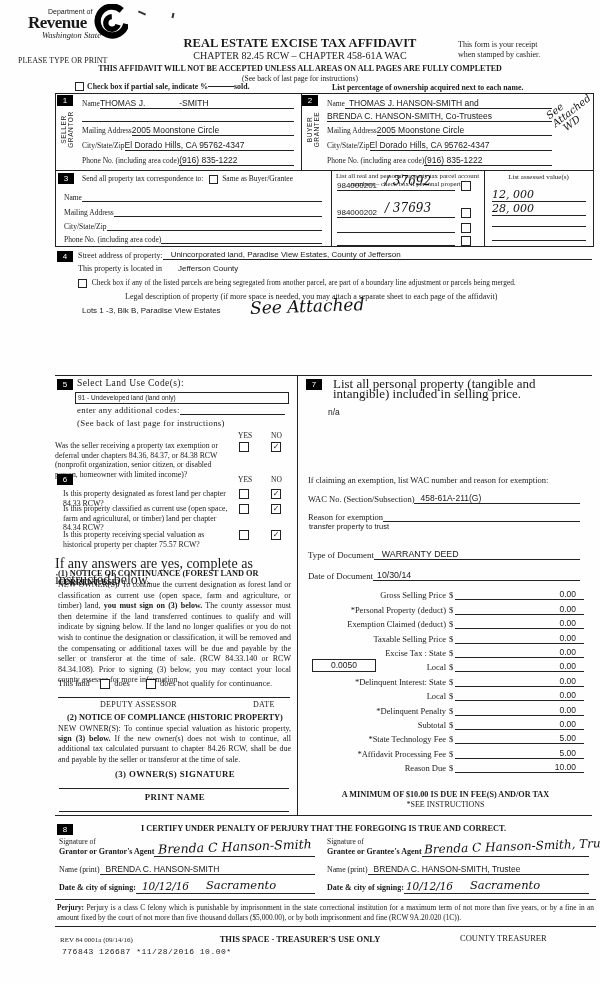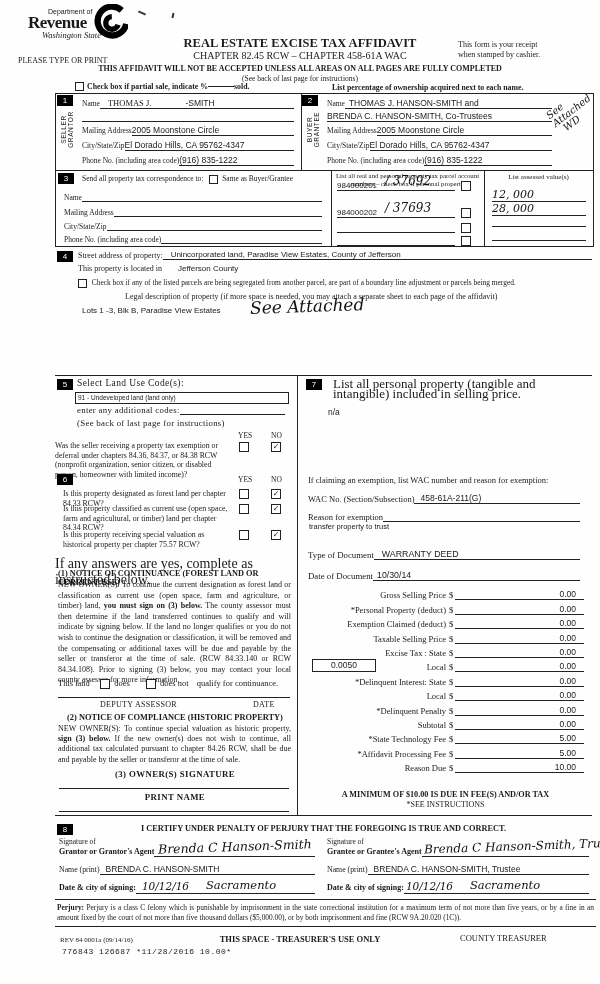--- a/index.html
+++ b/index.html
@@ -71,21 +71,21 @@
     <div class="vline" style="left:245px;top:0;height:76px;"></div>
     <div class="vline" style="left:275px;top:76px;height:76px;"></div>
     <div class="vline" style="left:428px;top:76px;height:76px;"></div>
 
     <div class="abs" style="left:0;top:0;width:245px;height:76px;">
       <span class="badge abs" style="left:1px;top:1px;">1</span>
       <span class="vlabel" style="left:-13px;top:32px;width:40px;text-align:center;">SELLER</span>
       <span class="vlabel" style="left:-6px;top:32px;width:40px;text-align:center;">GRANTOR</span>
       <div class="frow abs" style="left:26px;top:4px;width:212px;">
         <span style="font-size:7.5px;">Name</span>
-        <span class="fill sans" style="font-size:8.5px;"><span style="margin-left:8px;font-family:Liberation Serif, serif;">THOMAS J.</span><span style="margin-left:34px;">-SMITH</span></span>
+        <span class="fill sans" style="font-size:8.5px;"><span style="">THOMAS J.</span><span style="margin-left:34px;">-SMITH</span></span>
       </div>
       <div class="abs ul" style="left:26px;top:13px;width:212px;height:14px;"></div>
       <div class="frow abs" style="left:26px;top:31px;width:212px;">
         <span style="font-size:7.5px;">Mailing Address</span>
         <span class="fill sans" style="font-size:8.5px;"><span>2005 Moonstone Circle</span></span>
       </div>
       <div class="frow abs" style="left:26px;top:46px;width:212px;">
         <span style="font-size:7.5px;">City/State/Zip</span>
         <span class="fill sans" style="font-size:8.5px;"><span>El Dorado Hills, CA 95762-4347</span></span>
       </div>
@@ -236,21 +236,21 @@
     <div class="abs para" style="left:3px;top:205px;width:233px;">
       <span>NEW OWNER(S): To continue the current designation as forest land or classification as current use (open space, farm and agriculture, or timber) land, </span><span class="b">you must sign on (3) below.</span><span> The county assessor must then determine if the land transferred continues to qualify and will indicate by signing below. If the land no longer qualifies or you do not wish to continue the designation or classification, it will be removed and the compensating or additional taxes will be due and payable by the seller or transferor at the time of sale. (RCW 84.33.140 or RCW 84.34.108). Prior to signing (3) below, you may contact your local county assessor for more information.</span>
     </div>
 
     <div class="abs" style="left:3px;top:303px;font-size:8.5px;">
       <span>This land</span>
       <span class="cb" style="margin:0 2px 0 8px;"></span>
       <span>does</span>
       <span class="cb" style="margin:0 2px 0 14px;"></span>
       <span>does not</span>
-      <span style="margin-left:6px;">qualify for continuance.</span>
+      <span style="">qualify for continuance.</span>
     </div>
     <div class="abs ul" style="left:3px;top:314px;width:232px;height:8px;"></div>
     <span class="abs" style="left:45px;top:325px;font-size:8px;letter-spacing:0.3px;">DEPUTY ASSESSOR</span>
     <span class="abs" style="left:198px;top:325px;font-size:8px;letter-spacing:0.3px;">DATE</span>
 
     <div class="abs b ctr" style="left:0;top:338px;width:240px;font-size:8.4px;">(2) NOTICE OF COMPLIANCE (HISTORIC PROPERTY)</div>
     <div class="abs para" style="left:3px;top:349px;width:233px;line-height:10.2px;">
       <span>NEW OWNER(S): To continue special valuation as historic property, </span><span class="b">sign (3) below.</span><span> If the new owner(s) does not wish to continue, all additional tax calculated pursuant to chapter 84.26 RCW, shall be due and payable by the seller or transferor at the time of sale.</span>
     </div>
 

